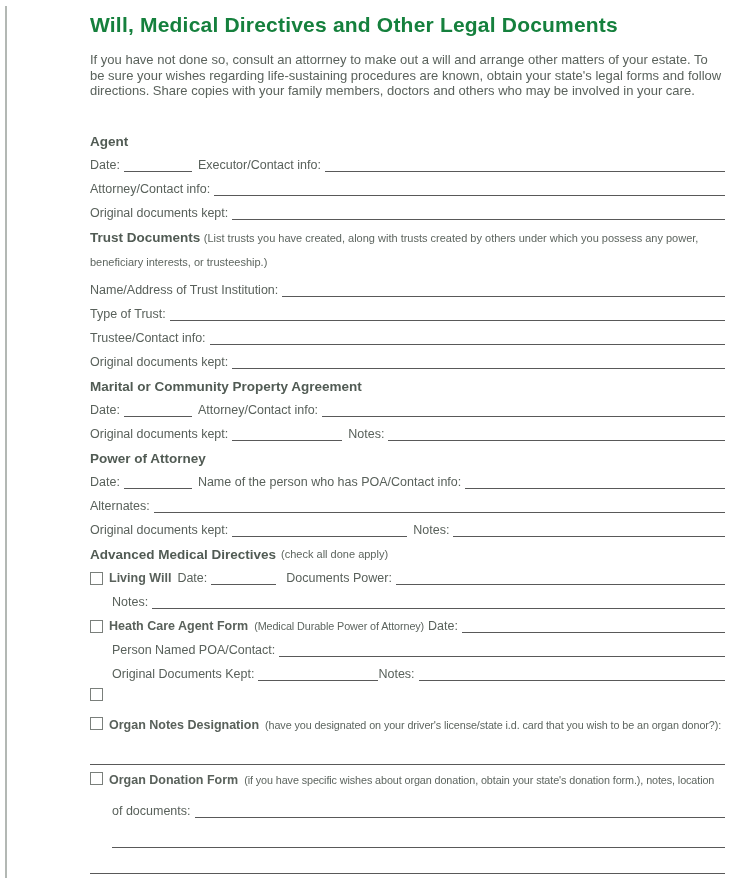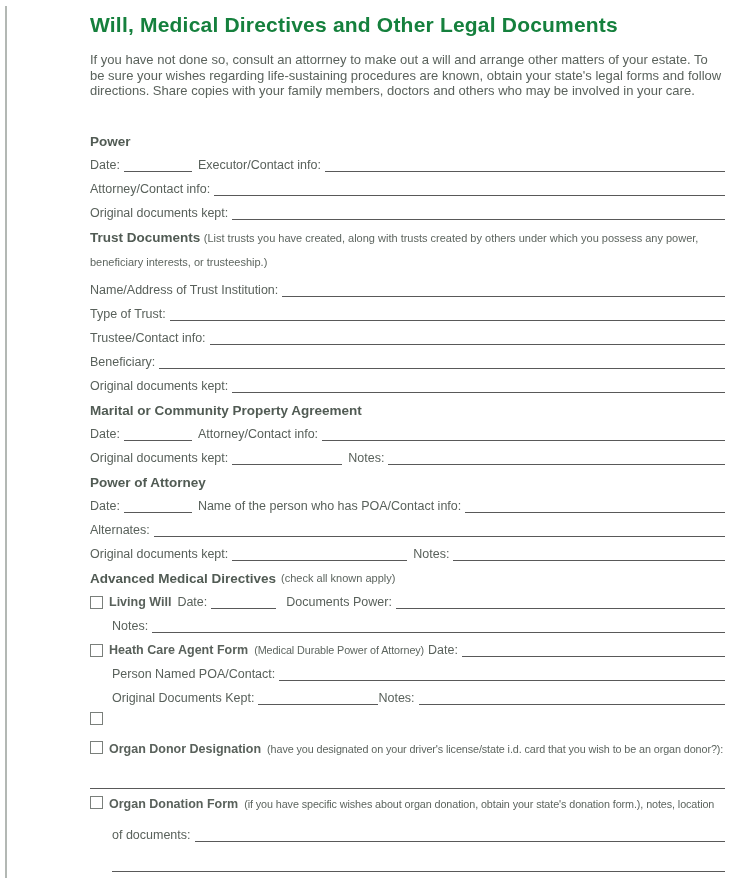--- a/index.html
+++ b/index.html
@@ -44,21 +44,21 @@
 <body>
 
 <div class="page">
   <div class="left-rule"></div>
   <div class="content">
 
     <h1>Will, Medical Directives and Other Legal Documents</h1>
     <p class="intro">If you have not done so, consult an attorrney to make out a will and arrange other matters of your estate. To be sure your wishes regarding life-sustaining procedures are known, obtain your state's legal forms and follow directions. Share copies with your family members, doctors and others who may be involved in your care.</p>
 
     <div class="row">
-      <span class="sec">Power</span>
+      <span class="sec">Agent</span>
     </div>
     <div class="row">
       <span class="lbl">Date:</span>
       <input class="blank w68" type="text" style="">
       <span class="lbl" style="padding-left:6px;">Executor/Contact info:</span>
       <input class="blank grow" type="text" style="">
     </div>
     <div class="row">
       <span class="lbl">Attorney/Contact info:</span>
       <input class="blank grow" type="text" style="">
@@ -75,24 +75,20 @@
     <div class="row">
       <span class="lbl">Name/Address of Trust Institution:</span>
       <input class="blank grow" type="text" style="">
     </div>
     <div class="row">
       <span class="lbl">Type of Trust:</span>
       <input class="blank grow" type="text" style="">
     </div>
     <div class="row">
       <span class="lbl">Trustee/Contact info:</span>
-      <input class="blank grow" type="text" style="">
-    </div>
-    <div class="row">
-      <span class="lbl">Beneficiary:</span>
       <input class="blank grow" type="text" style="">
     </div>
     <div class="row">
       <span class="lbl">Original documents kept:</span>
       <input class="blank grow" type="text" style="">
     </div>
 
     <div class="row">
       <span class="sec">Marital or Community Property Agreement</span>
     </div>
@@ -124,21 +120,21 @@
     </div>
     <div class="row">
       <span class="lbl">Original documents kept:</span>
       <input class="blank w175" type="text" style="">
       <span class="lbl" style="padding-left:6px;">Notes:</span>
       <input class="blank grow" type="text" style="">
     </div>
 
     <div class="row">
       <span class="sec" style="padding-right:5px;">Advanced Medical Directives</span>
-      <span class="note" style="line-height:16px;">(check all known apply)</span>
+      <span class="note" style="line-height:16px;">(check all done apply)</span>
     </div>
 
     <div class="row">
       <input class="cb" type="checkbox" style="">
       <span class="cbl">Living Will</span>
       <span class="lbl">Date:</span>
       <input class="blank w65" type="text" style="">
       <span class="lbl" style="padding-left:10px;">Documents Power:</span>
       <input class="blank grow" type="text" style="">
     </div>
@@ -164,21 +160,21 @@
       <span class="lbl">Notes:</span>
       <input class="blank grow" type="text" style="">
     </div>
 
     <div class="wraprow">
       <input class="cb" type="checkbox" style="">
     </div>
 
     <div class="wraprow">
       <input class="cb" type="checkbox" style="">
-      <span class="cbtext"><span class="cbl">Organ Donor Designation</span><span class="cbnote">(have you designated on your driver's license/state i.d. card that you wish to be an organ donor?):</span></span>
+      <span class="cbtext"><span class="cbl">Organ Notes Designation</span><span class="cbnote">(have you designated on your driver's license/state i.d. card that you wish to be an organ donor?):</span></span>
     </div>
     <div class="row mt2">
       <input class="blank grow" type="text" style="">
     </div>
 
     <div class="wraprow">
       <input class="cb" type="checkbox" style="">
       <span class="cbtext"><span class="cbl">Organ Donation Form</span><span class="cbnote">(if you have specific wishes about organ donation, obtain your state's donation form.), notes, location</span></span>
     </div>
     <div class="row indent">

